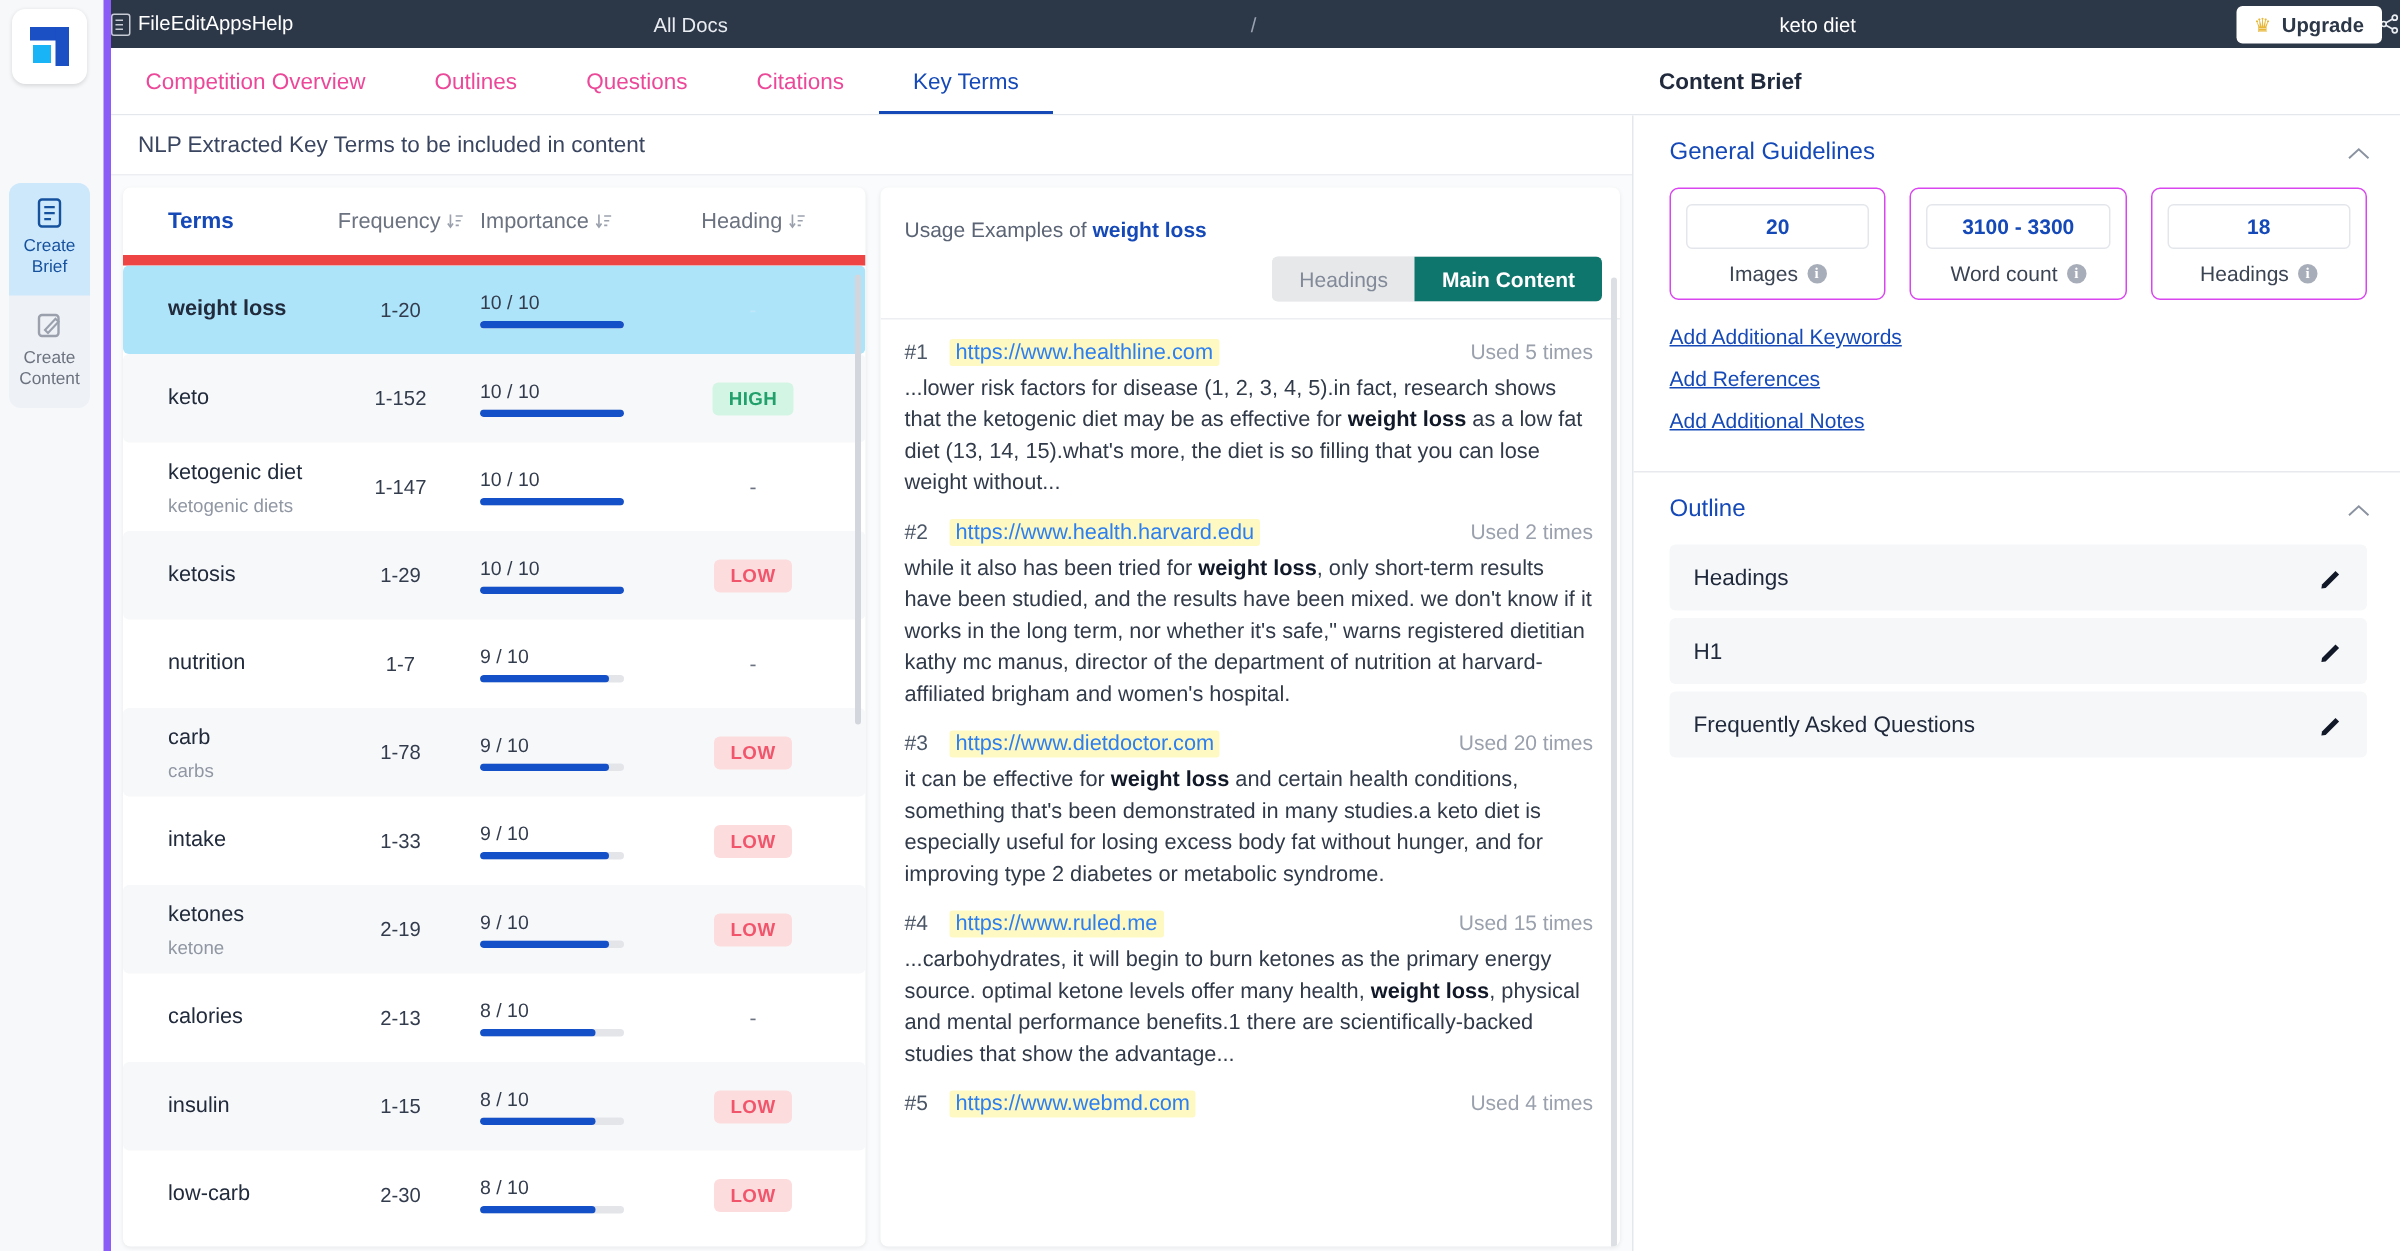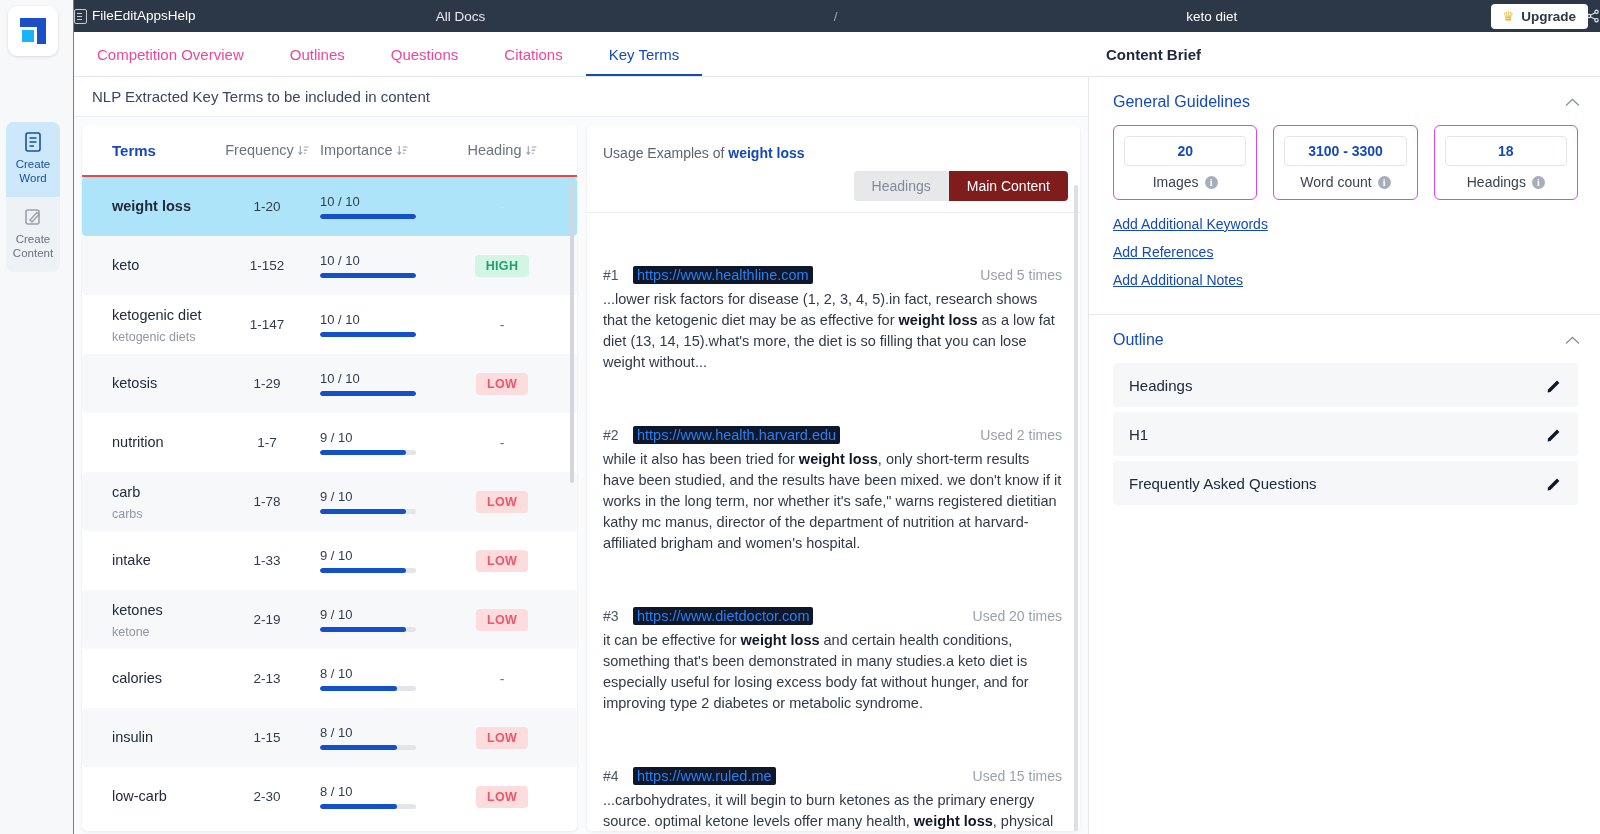--- a/index.html
+++ b/index.html
@@ -42,21 +42,21 @@
     background: #ffffff; border-radius: 4px; height: 25px;
     display: flex; align-items: center; gap: 7px;
     padding: 0 12px; cursor: pointer;
   }
   .upgrade-label { font-size: 13.5px; font-weight: bold; color: #2c3748; }
   .crown { font-size: 13px; color: #e7b737; line-height: 1; }
 
   
   .rail {
     position: absolute; left: 0; top: 0; width: 74px; height: 834px;
-    background: #f7f8fa; border-right: 1px solid #8b5cf6;
+    background: #f7f8fa; border-right: 5px solid #8b5cf6;
   }
   .logo-box {
     position: absolute; left: 8px; top: 6px; width: 50px; height: 50px;
     background: #ffffff; border-radius: 9px; box-shadow: 0 1px 3px rgba(0,0,0,.13);
     display: flex; align-items: center; justify-content: center;
   }
   .logo-mark { position: relative; width: 26px; height: 26px; }
   .logo-mark .l-top { position: absolute; left: 0; top: 0; width: 26px; height: 9px; background: #1b4fc4; }
   .logo-mark .l-right { position: absolute; right: 0; top: 0; width: 9px; height: 26px; background: #1b4fc4; }
   .logo-mark .l-sq { position: absolute; left: 2px; bottom: 2px; width: 12px; height: 12px; background: #18b4f5; }
@@ -107,21 +107,21 @@
   .panes { position: absolute; left: 0; top: 40px; width: 1014px; height: 717px; }
 
   
   .terms-card {
     position: absolute; left: 8px; top: 8px; width: 495px; height: 706px;
     background: #ffffff; border-radius: 5px; box-shadow: 0 1px 3px rgba(16,24,40,.08);
     overflow: hidden;
   }
   .terms-head {
     display: flex; align-items: center; height: 52px; padding: 0 4px 0 0;
-    border-bottom: 2px solid #ef4444;
+    border-bottom: 7px solid #ef4444;
   }
   .th { font-size: 14.5px; color: #6b7280; display: flex; align-items: center; gap: 4px; cursor: pointer; }
   .th.terms-col { color: #1549b8; font-weight: bold; font-size: 15px; padding-left: 30px; width: 140px; }
   .th.freq-col { width: 90px; justify-content: center; }
   .th.imp-col  { width: 130px; justify-content: flex-start; padding-left: 8px; }
   .th.head-col { width: 120px; justify-content: center; }
   .sort-ico { width: 11px; height: 11px; display: inline-block; }
 
   .rows { height: 654px; overflow: hidden; position: relative; }
   .row {
@@ -161,28 +161,28 @@
   }
   .usage-title { padding: 20px 0 0 16px; font-size: 14px; color: #5b6474; }
   .usage-title b { color: #1549b8; font-weight: bold; }
   .seg-wrap { display: flex; justify-content: flex-end; padding: 10px 12px 0 0; }
   .seg {
     display: flex; border-radius: 4px; overflow: hidden; background: #e7e8ea;
   }
   .seg-btn {
     font-size: 14px; padding: 7px 18px; cursor: pointer; color: #828a99; background: #e7e8ea;
   }
-  .seg-btn.active { background: #7f1d1d; color: #ffffff; font-weight: normal; }
+  .seg-btn.active { background: #0f766e; color: #ffffff; font-weight: bold; }
   .usage-divider { margin: 11px 0 0; height: 1px; background: #eceef2; }
   .ex { padding: 13px 18px 0 16px; }
   .ex-head { display: flex; align-items: baseline; }
   .ex-num { font-size: 14px; color: #4a5566; width: 30px; }
   .ex-url {
-    font-size: 14.5px; color: #2d7ff0; background: #0f172a;
-    padding: 1px 4px; border-radius: 2px; cursor: pointer; text-decoration: none; margin-top: 40px;
+    font-size: 14.5px; color: #2d7ff0; background: #fef9c3;
+    padding: 1px 4px; border-radius: 2px; cursor: pointer; text-decoration: none;
   }
   .ex-used { margin-left: auto; font-size: 14px; color: #9aa1ad; }
   .ex-body { font-size: 14.5px; line-height: 21px; color: #313a49; margin-top: 5px; }
   .ex-body b { font-weight: bold; color: #111827; }
   .usage-scroll {
     position: absolute; right: 2px; top: 60px; width: 4px; height: 660px;
     background: #dcdfe4; border-radius: 3px;
   }
 
   
@@ -241,21 +241,21 @@
   </div>
   <div class="rail-group">
     <div class="rail-item active">
       <svg class="r-icon" viewBox="0 0 18 20">
         <rect x="2" y="1" width="14" height="18" rx="2" fill="none" stroke="#16519e" stroke-width="1.6"></rect>
         <line x1="5.5" y1="6" x2="12.5" y2="6" stroke="#16519e" stroke-width="1.5"></line>
         <line x1="5.5" y1="10" x2="12.5" y2="10" stroke="#16519e" stroke-width="1.5"></line>
         <line x1="5.5" y1="14" x2="10" y2="14" stroke="#16519e" stroke-width="1.5"></line>
       </svg>
       <span class="r-label">Create</span>
-      <span class="r-label">Word</span>
+      <span class="r-label">Brief</span>
     </div>
     <div class="rail-item">
       <svg class="r-icon" viewBox="0 0 18 20">
         <rect x="2" y="3" width="13" height="14" rx="2" fill="none" stroke="#9aa1ad" stroke-width="1.6"></rect>
         <path d="M6 13 L13 5.5 L15 7.5 L8 15 Z" fill="none" stroke="#9aa1ad" stroke-width="1.4"></path>
       </svg>
       <span class="r-label">Create</span>
       <span class="r-label">Content</span>
     </div>
   </div>

